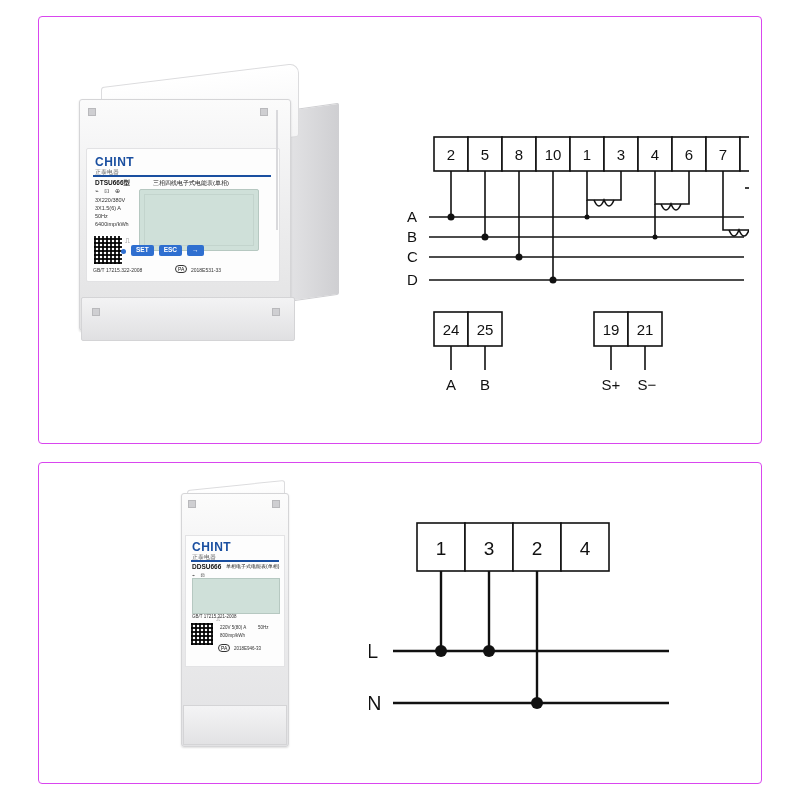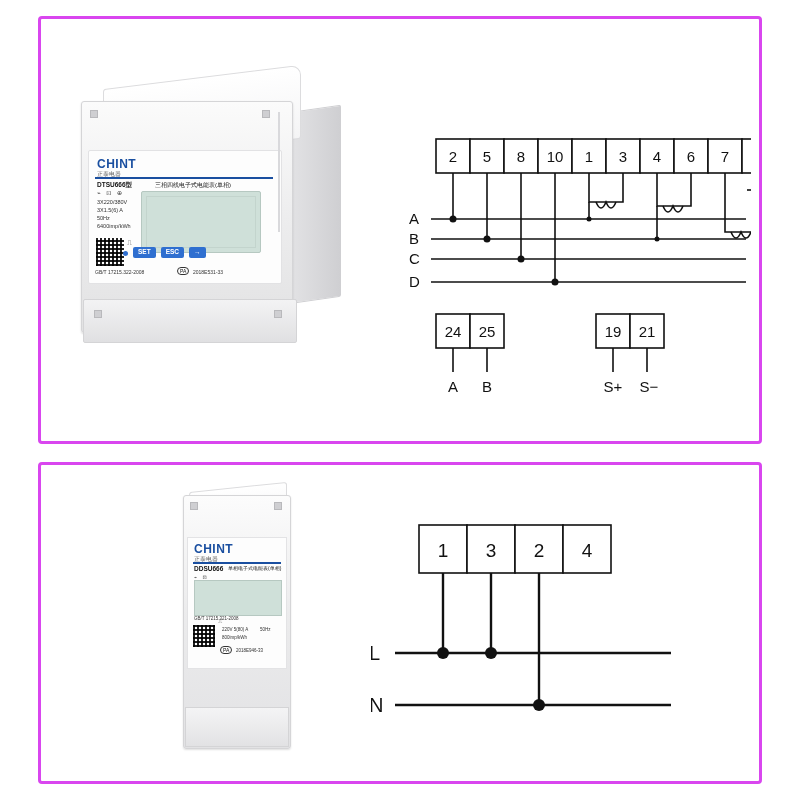--- a/index.html
+++ b/index.html
@@ -8,21 +8,21 @@
     background:#ffffff;
     font-family:"Liberation Sans", sans-serif;
     color:#111;
     position:relative;
     overflow:hidden;
   }
   .panel{
     position:absolute;
     left:38px;
     width:724px;
-    border:3px solid #d946ef;
+    border:1px solid #d946ef;
     border-radius:4px;
     background:#fff;
     box-sizing:border-box;
   }
   #panel-top{top:16px;height:428px;}
   #panel-bottom{top:462px;height:322px;}
 
   
   .meter3{
     position:absolute;

